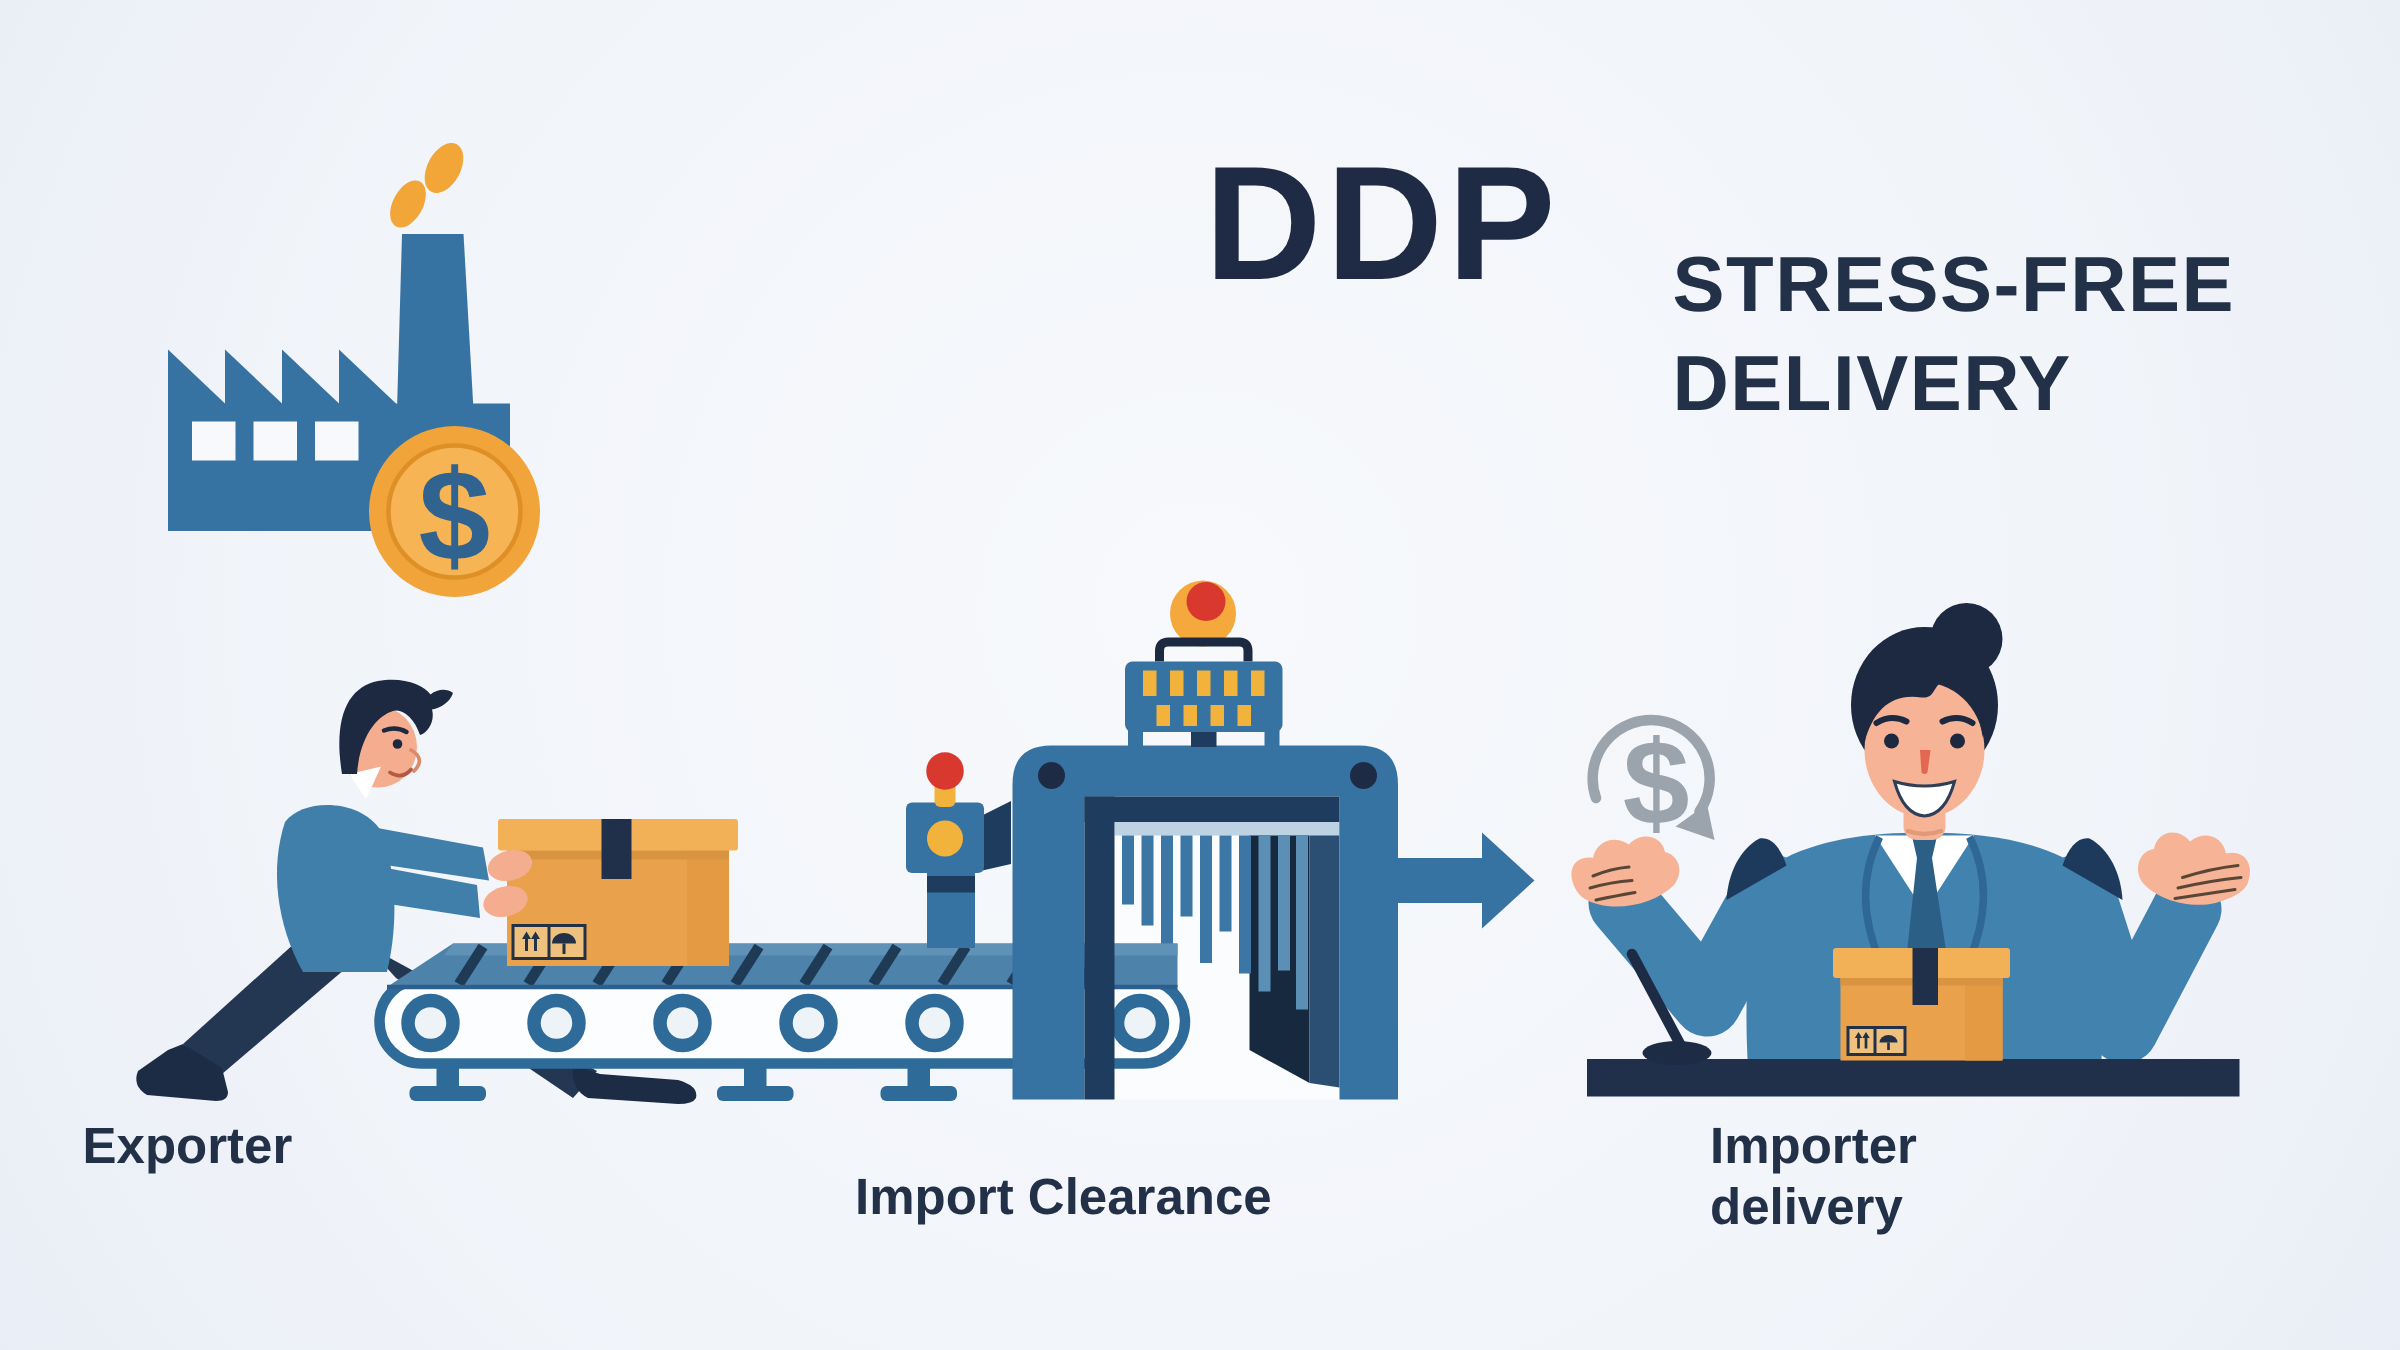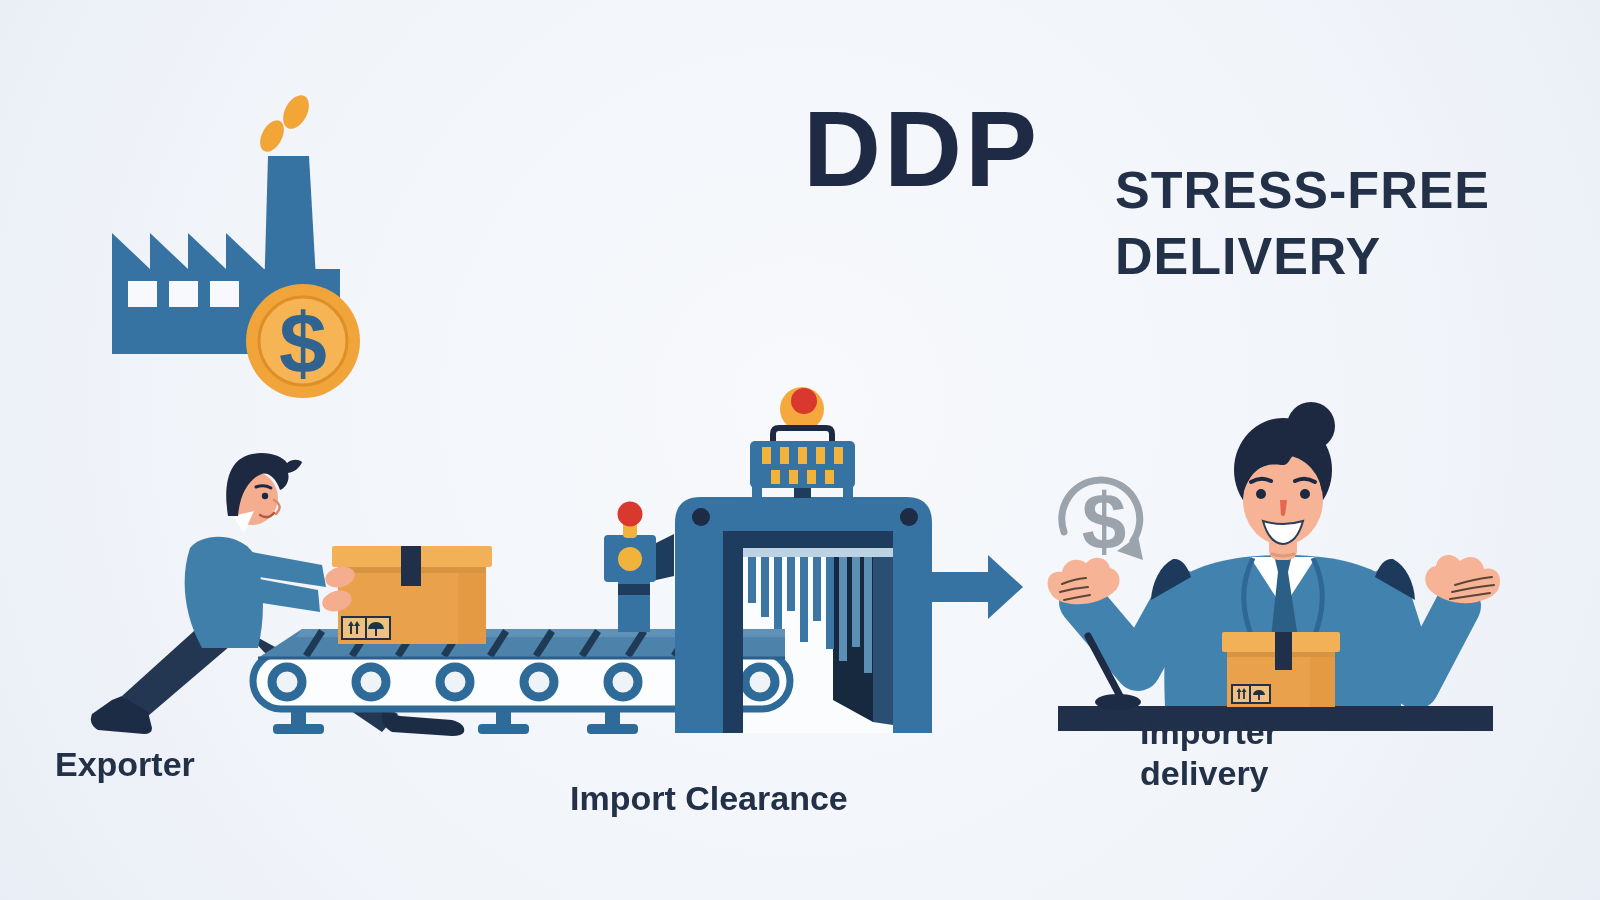--- a/index.html
+++ b/index.html
@@ -7,21 +7,21 @@
   .stage{position:relative;width:1600px;height:900px;
     background:radial-gradient(circle at 50% 45%, #f7f9fc 0%, #f1f4f9 65%, #e9eef6 100%);}
   .stage svg{position:absolute;left:0;top:0;width:1600px;height:900px;}
   svg text{font-family:"Liberation Sans",sans-serif;font-weight:700;}
   .txt{position:absolute;color:#1f2b45;font-weight:700;}
   .title{left:560px;top:95px;width:480px;text-align:right;font-size:108px;line-height:1;letter-spacing:3px;}
   .tagline{left:1115px;top:121px;width:440px;text-align:left;font-size:52px;line-height:1.27;letter-spacing:1px;color:#223148;margin-top:36px;}
   .stage-label{font-size:34px;line-height:1.22;color:#223148;text-align:left;}
   .lbl-exporter{left:55px;top:744px;width:245px;}
   .lbl-clearance{left:570px;top:778px;width:440px;}
-  .lbl-importer{left:1140px;top:712px;width:305px;}
+  .lbl-importer{left:1140px;top:744px;width:305px;}
 </style>
 </head>
 <body>
 
 <div class="stage">
 
 <svg viewBox="0 0 1600 900">
 
   <g>
     <ellipse cx="272" cy="136" rx="10" ry="17" fill="#f2a638" transform="rotate(28 272 136)"></ellipse>

